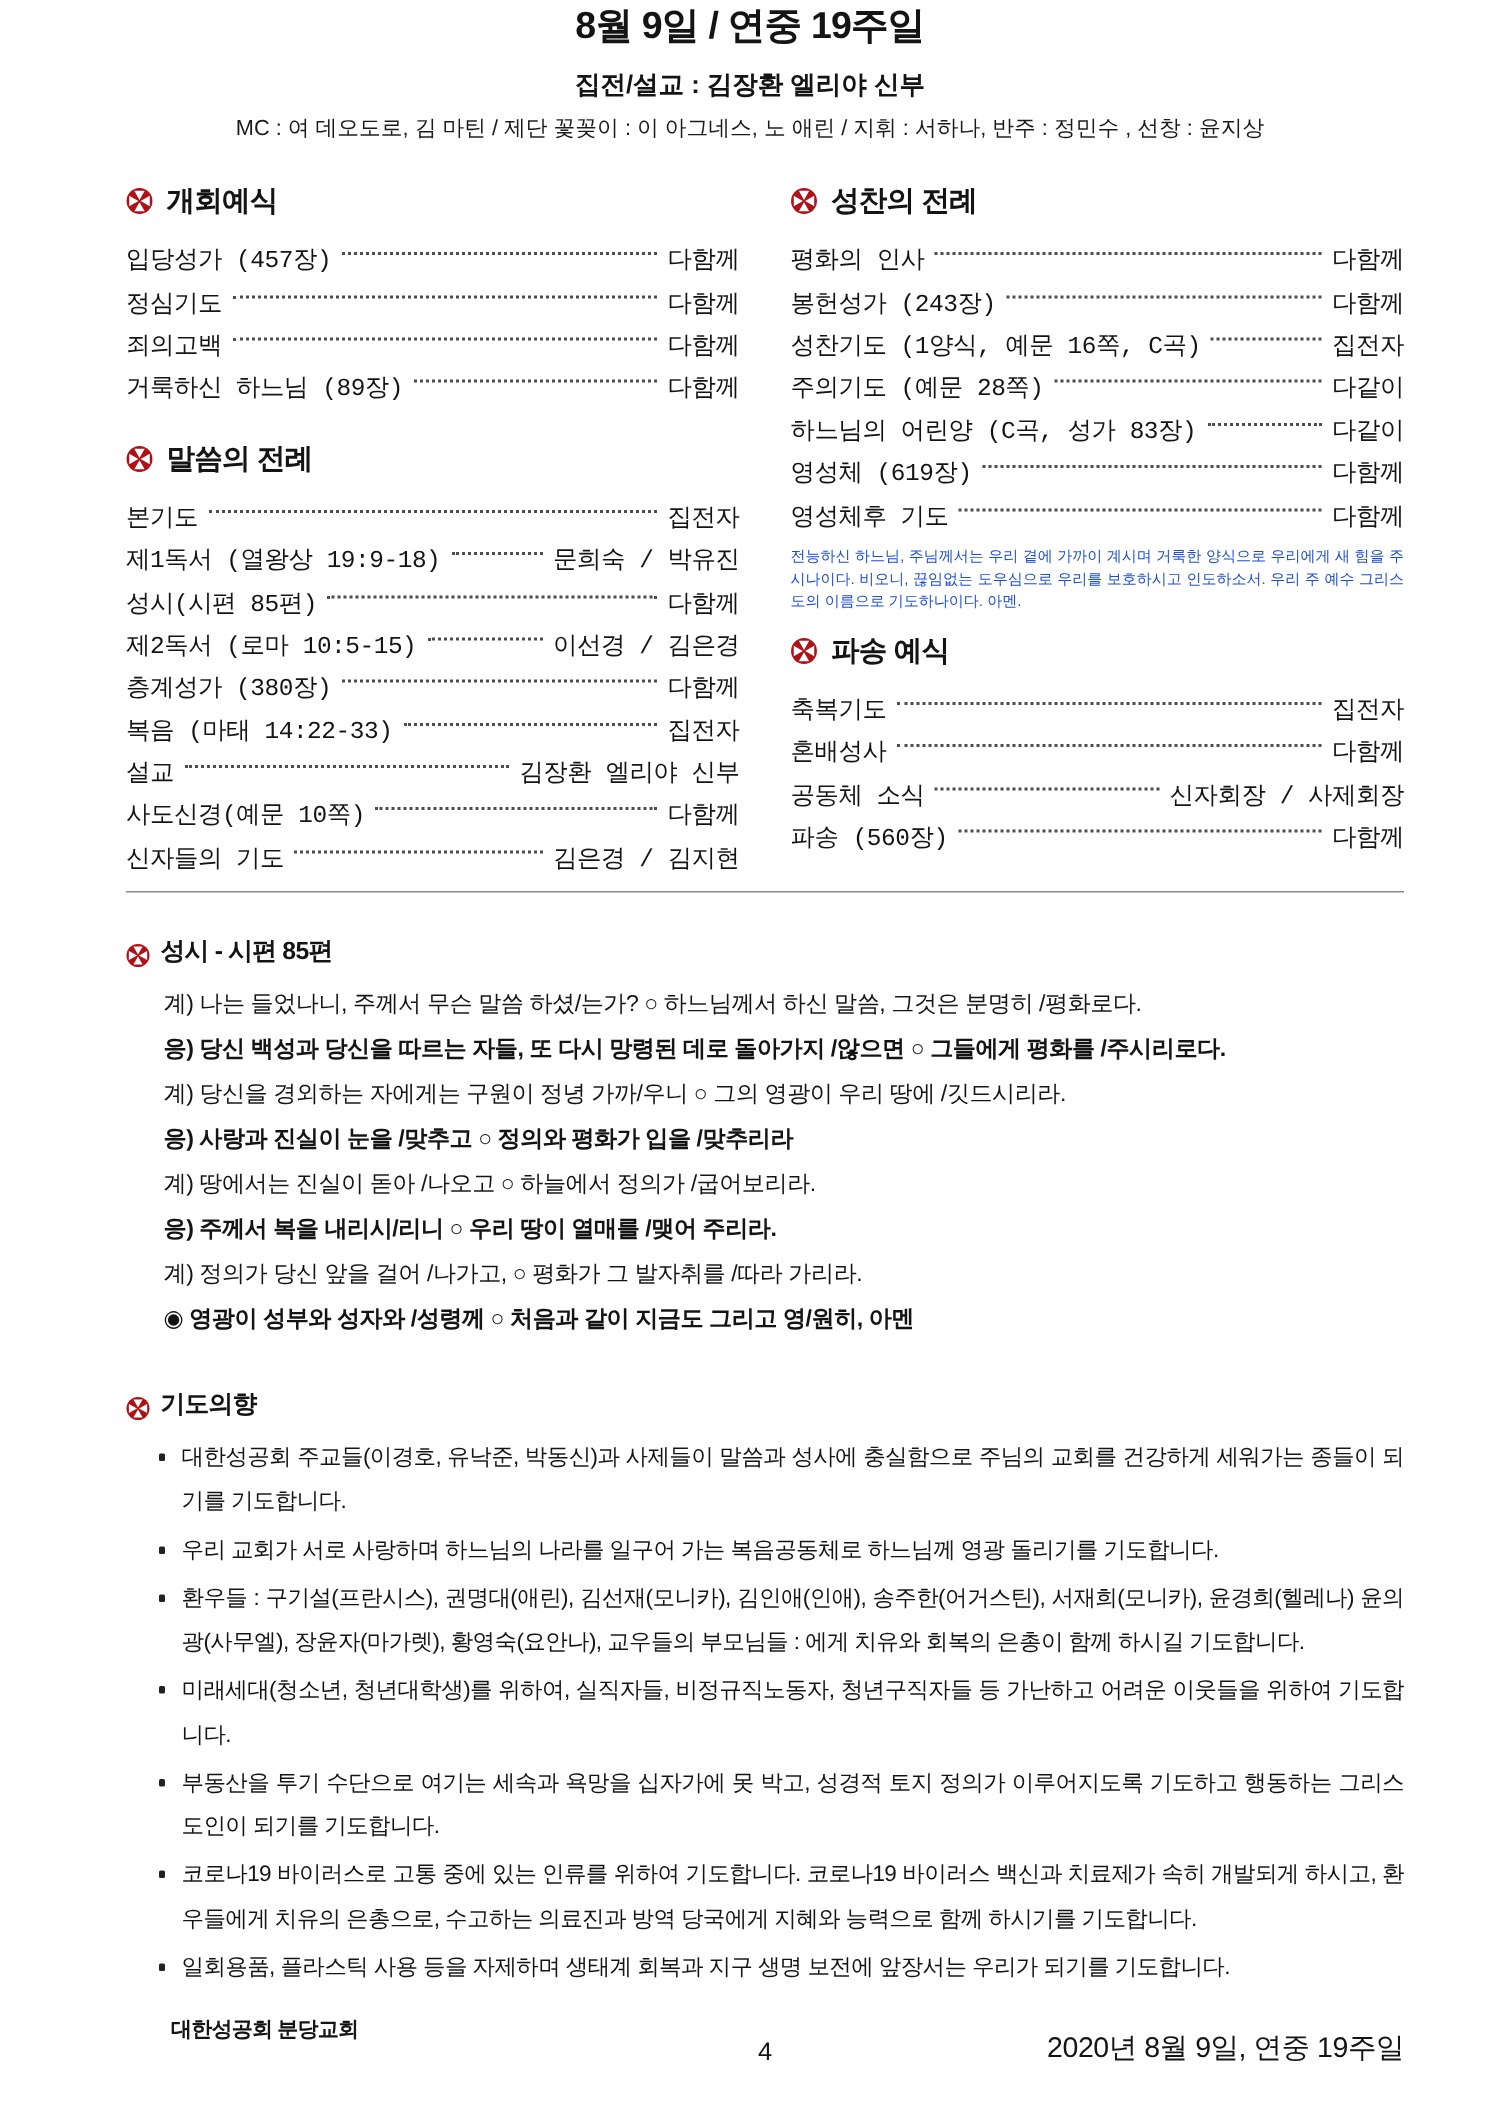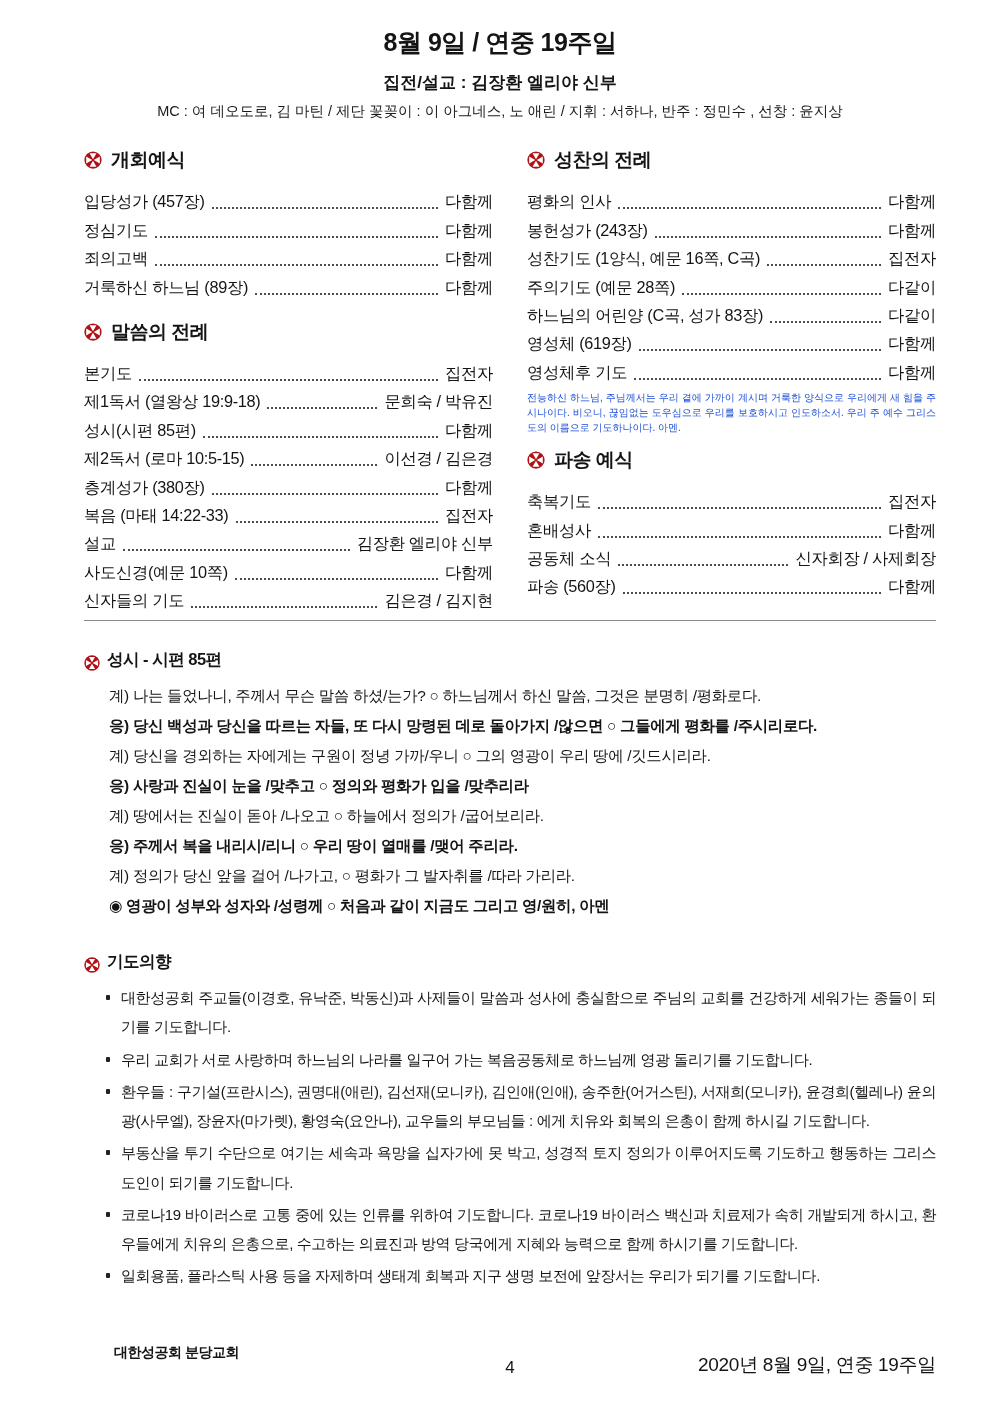--- a/index.html
+++ b/index.html
@@ -2,32 +2,32 @@
 <html lang="ko"><head>
 <meta charset="utf-8">
 <style>
   html,body{margin:0;padding:0;}
   body{
     width:1000px;height:1412px;position:relative;overflow:hidden;
     background:#ffffff;color:#141414;
     font-family:"Liberation Sans","DejaVu Sans",sans-serif;
     --accent:#b01116;
   }
-  .header{padding-top:26px;text-align:center;}
+  .header{text-align:center;}
   .title{font-size:25px;font-weight:bold;margin:0 0 10px 0;letter-spacing:-0.5px;}
   .subtitle{font-size:17px;font-weight:bold;margin:12px 0 8px 0;}
   .credits{font-size:14.5px;margin:0;color:#1a1a1a;}
   .page{padding:0 64px 0 84px;}
   .columns{display:flex;gap:34px;margin-top:26px;}
   .col{flex:1;min-width:0;}
   .sec-head{display:flex;align-items:center;gap:9px;font-size:19px;font-weight:bold;margin:0 0 12px 0;letter-spacing:-0.5px;}
   .sec-head.small{font-size:16.5px;gap:7px;margin-bottom:10px;align-items:flex-end;}
   .cross{width:18px;height:18px;flex:0 0 auto;}
   .cross.sm{width:16px;height:16px;}
-  .lrow{display:flex;align-items:flex-end;font-size:16.3px;height:28.4px;letter-spacing:-0.3px;}
+  .lrow{display:flex;align-items:center;font-size:16.3px;height:28.4px;letter-spacing:-0.3px;font-family:Liberation Mono, monospace;}
   .llabel{white-space:nowrap;}
   .leader{flex:1;min-width:14px;border-bottom:2px dotted #4d4d4d;margin:0 7px;transform:translateY(-4px);}
   .lvalue{white-space:nowrap;}
   .word-sec{margin-top:20px;}
   .dismissal-sec{margin-top:12px;}
   .prayer{font-size:10px;line-height:1.5;text-align:justify;word-break:break-all;margin:6px 0 12px 0;color:#1d4ed8;}
   .rule{border:none;border-top:1px solid #8a8a8a;margin:8px 0 0 0;}
   .psalm{margin-top:28px;}
   .verses{padding-left:25px;margin-top:0;}
   .verse{font-size:15.4px;line-height:30px;letter-spacing:-0.3px;white-space:nowrap;}
@@ -258,20 +258,21 @@
     <div class="sec-head small">
       <svg class="cross sm" viewBox="0 0 24 24">
           <use href="#crossicon"></use>
         </svg>
       <span>기도의향</span>
     </div>
     <ul class="bullets">
         <li>대한성공회 주교들(이경호, 유낙준, 박동신)과 사제들이 말씀과 성사에 충실함으로 주님의 교회를 건강하게 세워가는 종들이 되기를 기도합니다.</li>
         <li>우리 교회가 서로 사랑하며 하느님의 나라를 일구어 가는 복음공동체로 하느님께 영광 돌리기를 기도합니다.</li>
         <li>환우들 : 구기설(프란시스), 권명대(애린), 김선재(모니카), 김인애(인애), 송주한(어거스틴), 서재희(모니카), 윤경희(헬레나) 윤의광(사무엘), 장윤자(마가렛), 황영숙(요안나), 교우들의 부모님들 : 에게 치유와 회복의 은총이 함께 하시길 기도합니다.</li>
+        <li>미래세대(청소년, 청년대학생)를 위하여, 실직자들, 비정규직노동자, 청년구직자들 등 가난하고 어려운 이웃들을 위하여 기도합니다.</li>
         <li>부동산을 투기 수단으로 여기는 세속과 욕망을 십자가에 못 박고, 성경적 토지 정의가 이루어지도록 기도하고 행동하는 그리스도인이 되기를 기도합니다.</li>
         <li>코로나19 바이러스로 고통 중에 있는 인류를 위하여 기도합니다. 코로나19 바이러스 백신과 치료제가 속히 개발되게 하시고, 환우들에게 치유의 은총으로, 수고하는 의료진과 방역 당국에게 지혜와 능력으로 함께 하시기를 기도합니다.</li>
         <li>일회용품, 플라스틱 사용 등을 자제하며 생태계 회복과 지구 생명 보전에 앞장서는 우리가 되기를 기도합니다.</li>
       </ul>
   </div>
 
 </div>
 
 <div class="footer">
   <span class="footer-church">대한성공회 분당교회</span>

